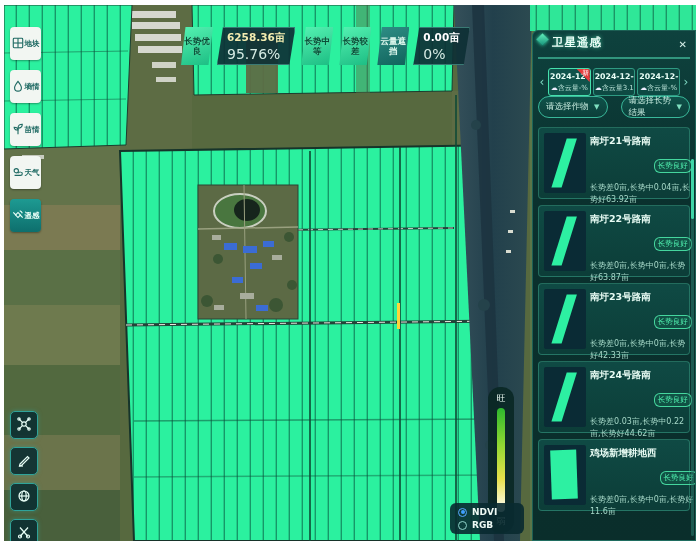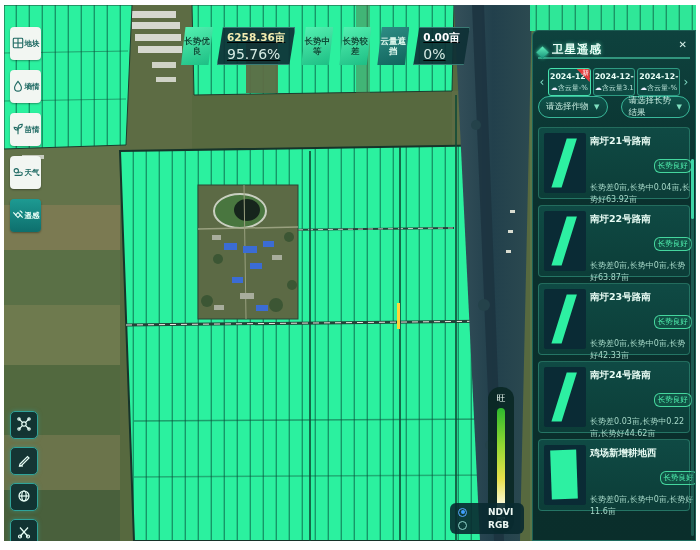--- a/index.html
+++ b/index.html
@@ -8,21 +8,21 @@
   #map-wrap { position:absolute; left:4px; top:5px; width:692px; height:536px; background:#57693f; overflow:hidden; }
 
   
   .stats { position:absolute; left:177px; top:22px; display:flex; gap:6px; align-items:stretch; z-index:5; }
   .sgroup { display:flex; gap:4px; align-items:stretch; }
   .chip { width:32px; min-height:36px; display:flex; align-items:center; justify-content:center; text-align:center;
           font-size:8.5px; font-weight:bold; color:#084d36; line-height:1.2;
           background:linear-gradient(160deg,#55f2b2,#1cbd83); clip-path:polygon(14% 0,100% 0,86% 100%,0 100%);
           text-shadow:0 0 1px rgba(255,255,255,.3); }
   .scard { min-width:50px; padding:3px 9px 2px 9px; background:rgba(14,48,53,.92); border:1px solid #3a7a74;
-           clip-path:polygon(6px 0,100% 0,calc(100% - 6px) 100%,0 100%); display:flex; flex-direction:column; justify-content:flex-start;text-decoration:underline; }
+           clip-path:polygon(6px 0,100% 0,calc(100% - 6px) 100%,0 100%); display:flex; flex-direction:column; justify-content:flex-start; }
   .sval { font-size:10.5px; font-weight:bold; color:#ffd75e; white-space:nowrap; }
   .sgroup:nth-child(1) .sval { color:#f3ecb0; }
   .sgroup:nth-child(4) .sval { color:#ffffff; }
   .sgroup:nth-child(4) .chip { background:linear-gradient(160deg,#2f8f86,#10635c); color:#d8f5ea; }
   .spct { font-size:14px; color:#d6ebe4; margin-top:1px; }
 
   
   .side { position:absolute; left:6px; top:22px; display:flex; flex-direction:column; gap:10px; z-index:5; }
   .side-btn { width:31px; height:33px; background:#f2f6f2; border-radius:4px; display:flex; flex-direction:row;
               align-items:center; justify-content:center; gap:1px; color:#1f6a63; cursor:pointer;
@@ -46,27 +46,27 @@
                  background:linear-gradient(180deg,#2eb82e,#8fd832 35%,#e6e04a 68%,#ffffff); }
 
   
   .layers { position:absolute; left:446px; top:498px; width:74px; background:rgba(9,42,48,.9); border-radius:6px;
             padding:4px 8px; display:flex; flex-direction:column; gap:3px; z-index:5; }
   .lrow { display:flex; align-items:center; gap:5px; cursor:pointer; }
   .radio { width:9px; height:9px; border:1.5px solid #8fd2c8; border-radius:50%; position:relative; }
   .lrow.sel .radio { border-color:#59a8ff; }
   .lrow.sel .radio::after { content:""; position:absolute; left:1.5px; top:1.5px; width:4px; height:4px;
                             border-radius:50%; background:#3fa0ff; }
-  .lrow .llbl { font-size:9px; font-weight:bold; color:#eef9f4;margin-left:16px; }
+  .lrow .llbl { font-size:9px; font-weight:bold; color:#eef9f4; }
 
   
   .panel { position:absolute; left:528px; top:25px; width:164px; height:511px; z-index:6;
            background:linear-gradient(180deg,#0e423e,#0a312e 30%,#0a2e2b);
            border:1px solid rgba(64,190,160,.35); border-radius:6px 0 0 0; padding:4px 5px; overflow:hidden; }
-  .p-head { position:relative; height:24px; display:flex; align-items:flex-end; gap:5px;
+  .p-head { position:relative; height:24px; display:flex; align-items:flex-start; gap:5px;
             border-bottom:2px solid rgba(80,220,180,.55); }
   .p-diamond { width:9px; height:9px; transform:rotate(45deg); background:linear-gradient(135deg,#63f2bd,#148f77);
                box-shadow:0 0 4px #34d8a4; }
   .p-title { font-size:11.5px; font-weight:bold; color:#ecfff8; letter-spacing:1px; text-shadow:0 0 4px rgba(90,240,190,.7); }
   .p-close { position:absolute; right:3px; top:4px; font-size:10px; color:#d6efe8; cursor:pointer; }
 
   .dates { display:flex; align-items:center; gap:2px; margin-top:9px; }
   .darr { width:8px; text-align:center; font-size:12px; color:#7fd8c2; cursor:pointer; }
   .dcard { position:relative; flex:1; background:#0e4a43; border:1px solid #2f9a82; border-radius:3px;
            padding:3px 1px 2px; text-align:center; cursor:pointer; overflow:hidden; }

